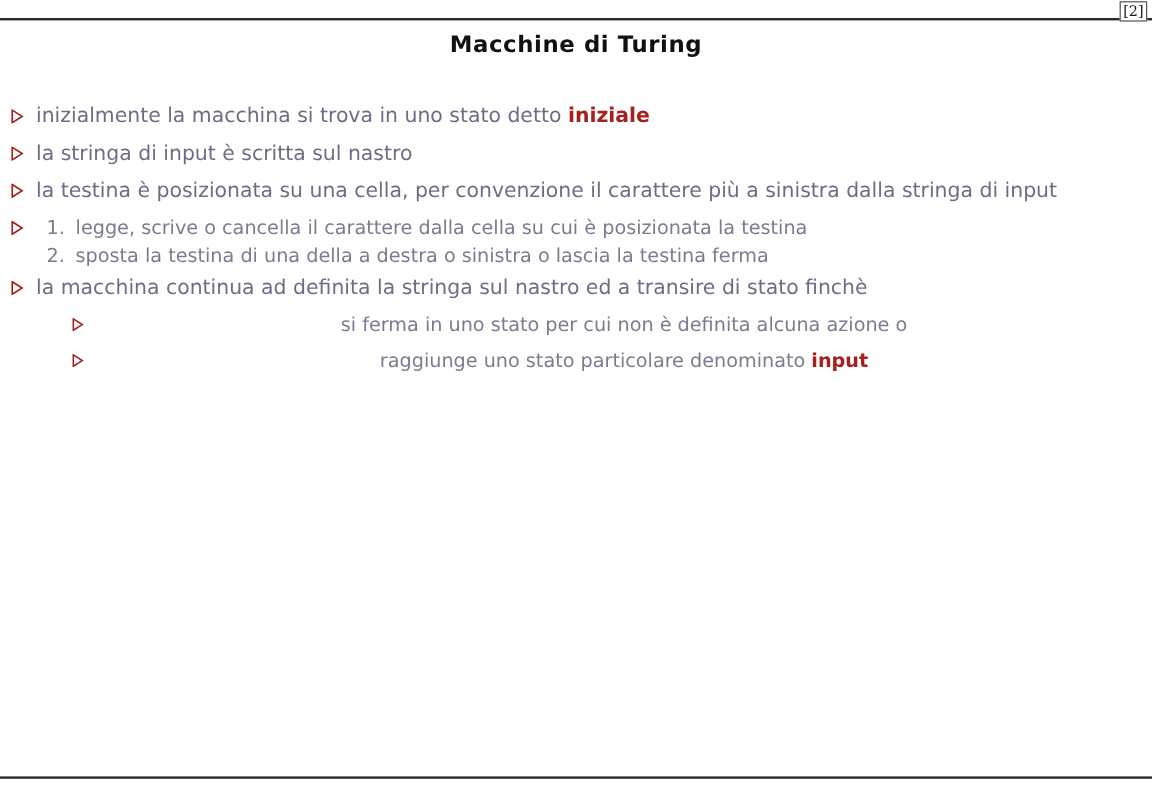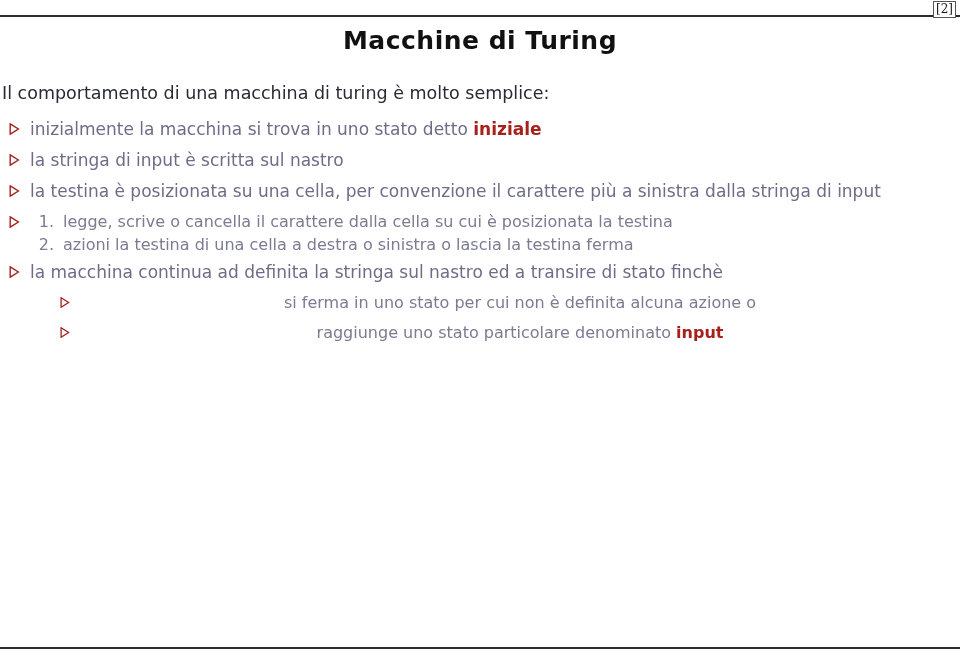--- a/index.html
+++ b/index.html
@@ -56,21 +56,21 @@
 
   
   .slide-title {
     position: absolute;
     left: 0;
     top: 26px;
     width: 960px;
     text-align: center;
     font-family: "DejaVu Sans", sans-serif;
     font-weight: bold;
-    font-size: 25px;
+    font-size: 19px;
     letter-spacing: 0.5px;
     color: #111111;
   }
 
   
   .body {
     position: absolute;
     left: 0;
     top: 82px;
     width: 960px;
@@ -158,21 +158,20 @@
 <div class="slide">
 
   <div class="rule-top"></div>
 
   <div class="page-number">[2]</div>
 
   <div class="slide-title">Macchine di Turing</div>
 
   <div class="body">
 
-    <p class="intro">Il comportamento di una macchina di turing è molto semplice:</p>
 
     <ul class="lvl1">
 
       <li>
         <span class="tri">
           <svg width="11" height="12" viewBox="0 0 11 12">
               <path d="M1.2 0.8 L9.4 6 L1.2 11.2 Z" fill="none" stroke="#a8201c" stroke-width="1.4"></path>
             </svg>
         </span>
         <span>inizialmente la macchina si trova in uno stato detto </span><span class="emph">iniziale</span>
@@ -203,21 +202,21 @@
             </svg>
         </span>
 
         <ol class="enum">
           <li>
             <span class="num">1.</span>
             <span>legge, scrive o cancella il carattere dalla cella su cui è posizionata la testina</span>
           </li>
           <li>
             <span class="num">2.</span>
-            <span>azioni la testina di una cella a destra o sinistra o lascia la testina ferma</span>
+            <span>sposta la testina di una della a destra o sinistra o lascia la testina ferma</span>
           </li>
         </ol>
       </li>
 
       <li>
         <span class="tri">
           <svg width="11" height="12" viewBox="0 0 11 12">
               <path d="M1.2 0.8 L9.4 6 L1.2 11.2 Z" fill="none" stroke="#a8201c" stroke-width="1.4"></path>
             </svg>
         </span>

